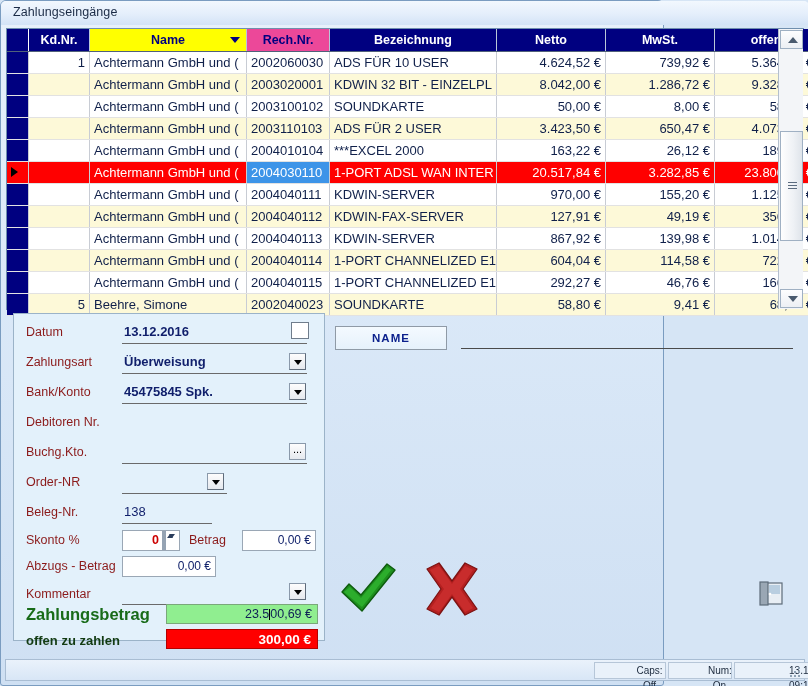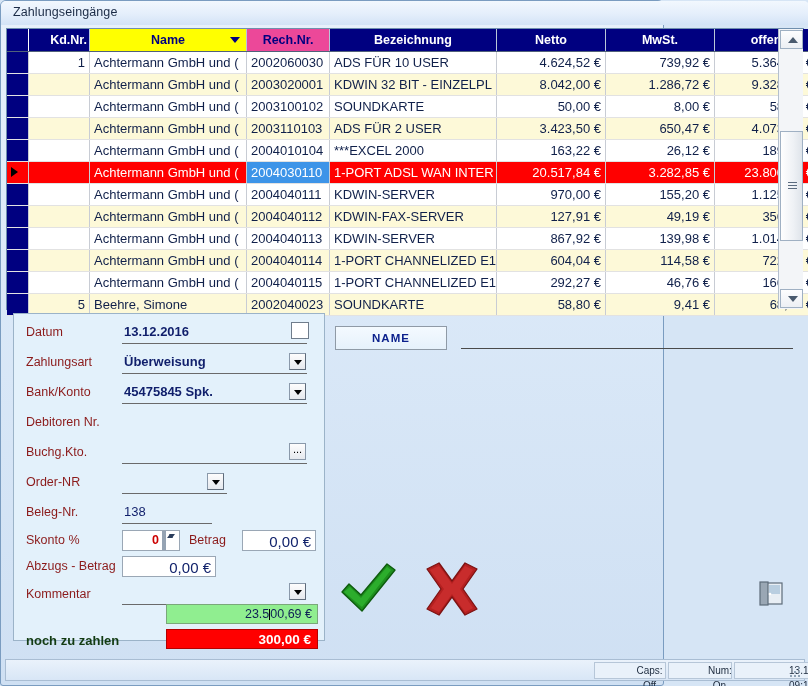--- a/index.html
+++ b/index.html
@@ -47,21 +47,21 @@
     color:#ffffff;
     font-size:12.5px;
     font-weight:bold;
     text-align:center;
     border-right:1px solid #b9c7d8;
     border-bottom:1px solid #51617a;
     padding:0 2px;
     overflow:hidden;white-space:nowrap;
   }
   table.grid th.h-ind{background:#000080;width:17px;border-right:1px solid #ffffff;}
-  table.grid th.h-kd{background:#000080;width:56px;text-align:right;}
+  table.grid th.h-kd{background:#000080;width:56px;}
   table.grid th.h-name{background:#ffff00;color:#000080;width:152px;position:relative;}
   table.grid th.h-name .sortarrow{
     position:absolute;right:6px;top:8px;
     width:0;height:0;border-left:5px solid transparent;border-right:5px solid transparent;
     border-top:6px solid #000080;
   }
   table.grid th.h-rech{background:#ec4899;color:#000080;width:78px;}
   table.grid th.h-bez{width:162px;}
   table.grid th.h-netto{width:104px;}
   table.grid th.h-mwst{width:104px;}
@@ -164,21 +164,21 @@
   .calbtn .chead{height:5px;background:#1b3fa0;}
   .calbtn .cbody{
     height:11px;
     background:
       repeating-linear-gradient(90deg,#cc2a2a 0 2px,#ffffff 2px 4px),
       #fff;
   }
   .boxinput{
     position:absolute;box-sizing:border-box;
     background:#ffffff;border:1px solid #9aa7b5;
-    font-size:15px;color:#11226b;text-align:right;
+    font-size:12px;color:#11226b;text-align:right;
     padding:2px 4px 0 0;
   }
   .spin{
     position:absolute;box-sizing:border-box;
     background:#ffffff;border:1px solid #9aa7b5;
   }
   .spin .sv{
     position:absolute;right:20px;top:2px;font-size:12.5px;color:#cc0000;font-weight:bold;
   }
   .spin .sbtns{position:absolute;right:2px;top:1px;width:15px;height:17px;}
@@ -495,23 +495,24 @@
 
     <div class="frow" style="top:268px;">
       <span class="flabel">Kommentar</span>
       <span class="fval" style="left:110px;top:4px;"></span>
       <span class="uline" style="left:108px;top:22px;width:185px;"></span>
       <span class="ddbtn" style="left:275px;top:1px;">
           <span class="ar"></span>
         </span>
     </div>
 
+    <span class="totlabel" style="top:291px;">Zahlungsbetrag</span>
     <span class="totbox" style="left:152px;top:290px;width:152px;"><span>23.5</span><span class="caret2"></span><span>00,69 €</span></span>
 
-    <span class="duelabel" style="top:319px;">noch zu zahlen</span>
+    <span class="duelabel" style="top:319px;">offen zu zahlen</span>
     <span class="duebox" style="left:152px;top:315px;width:152px;padding-left:12px;">300,00 €</span>
   </div>
 
   <div class="namebtn">NAME</div>
   <div class="nameline"></div>
 
   <div class="okmark">
     <svg viewBox="0 0 62 60" width="62" height="60" aria-hidden="true">
       <path d="M5 33 L12 25 L24 36 L50 5 L58 11 L25 52 Z" fill="#1e8f1e" stroke="#0d5c0d" stroke-width="1.4" stroke-linejoin="round"></path>
       <path d="M7 33 L13 28 L24 39 L50 8 L54 11 L25 48 Z" fill="#2fb32f" opacity="0.85"></path>

